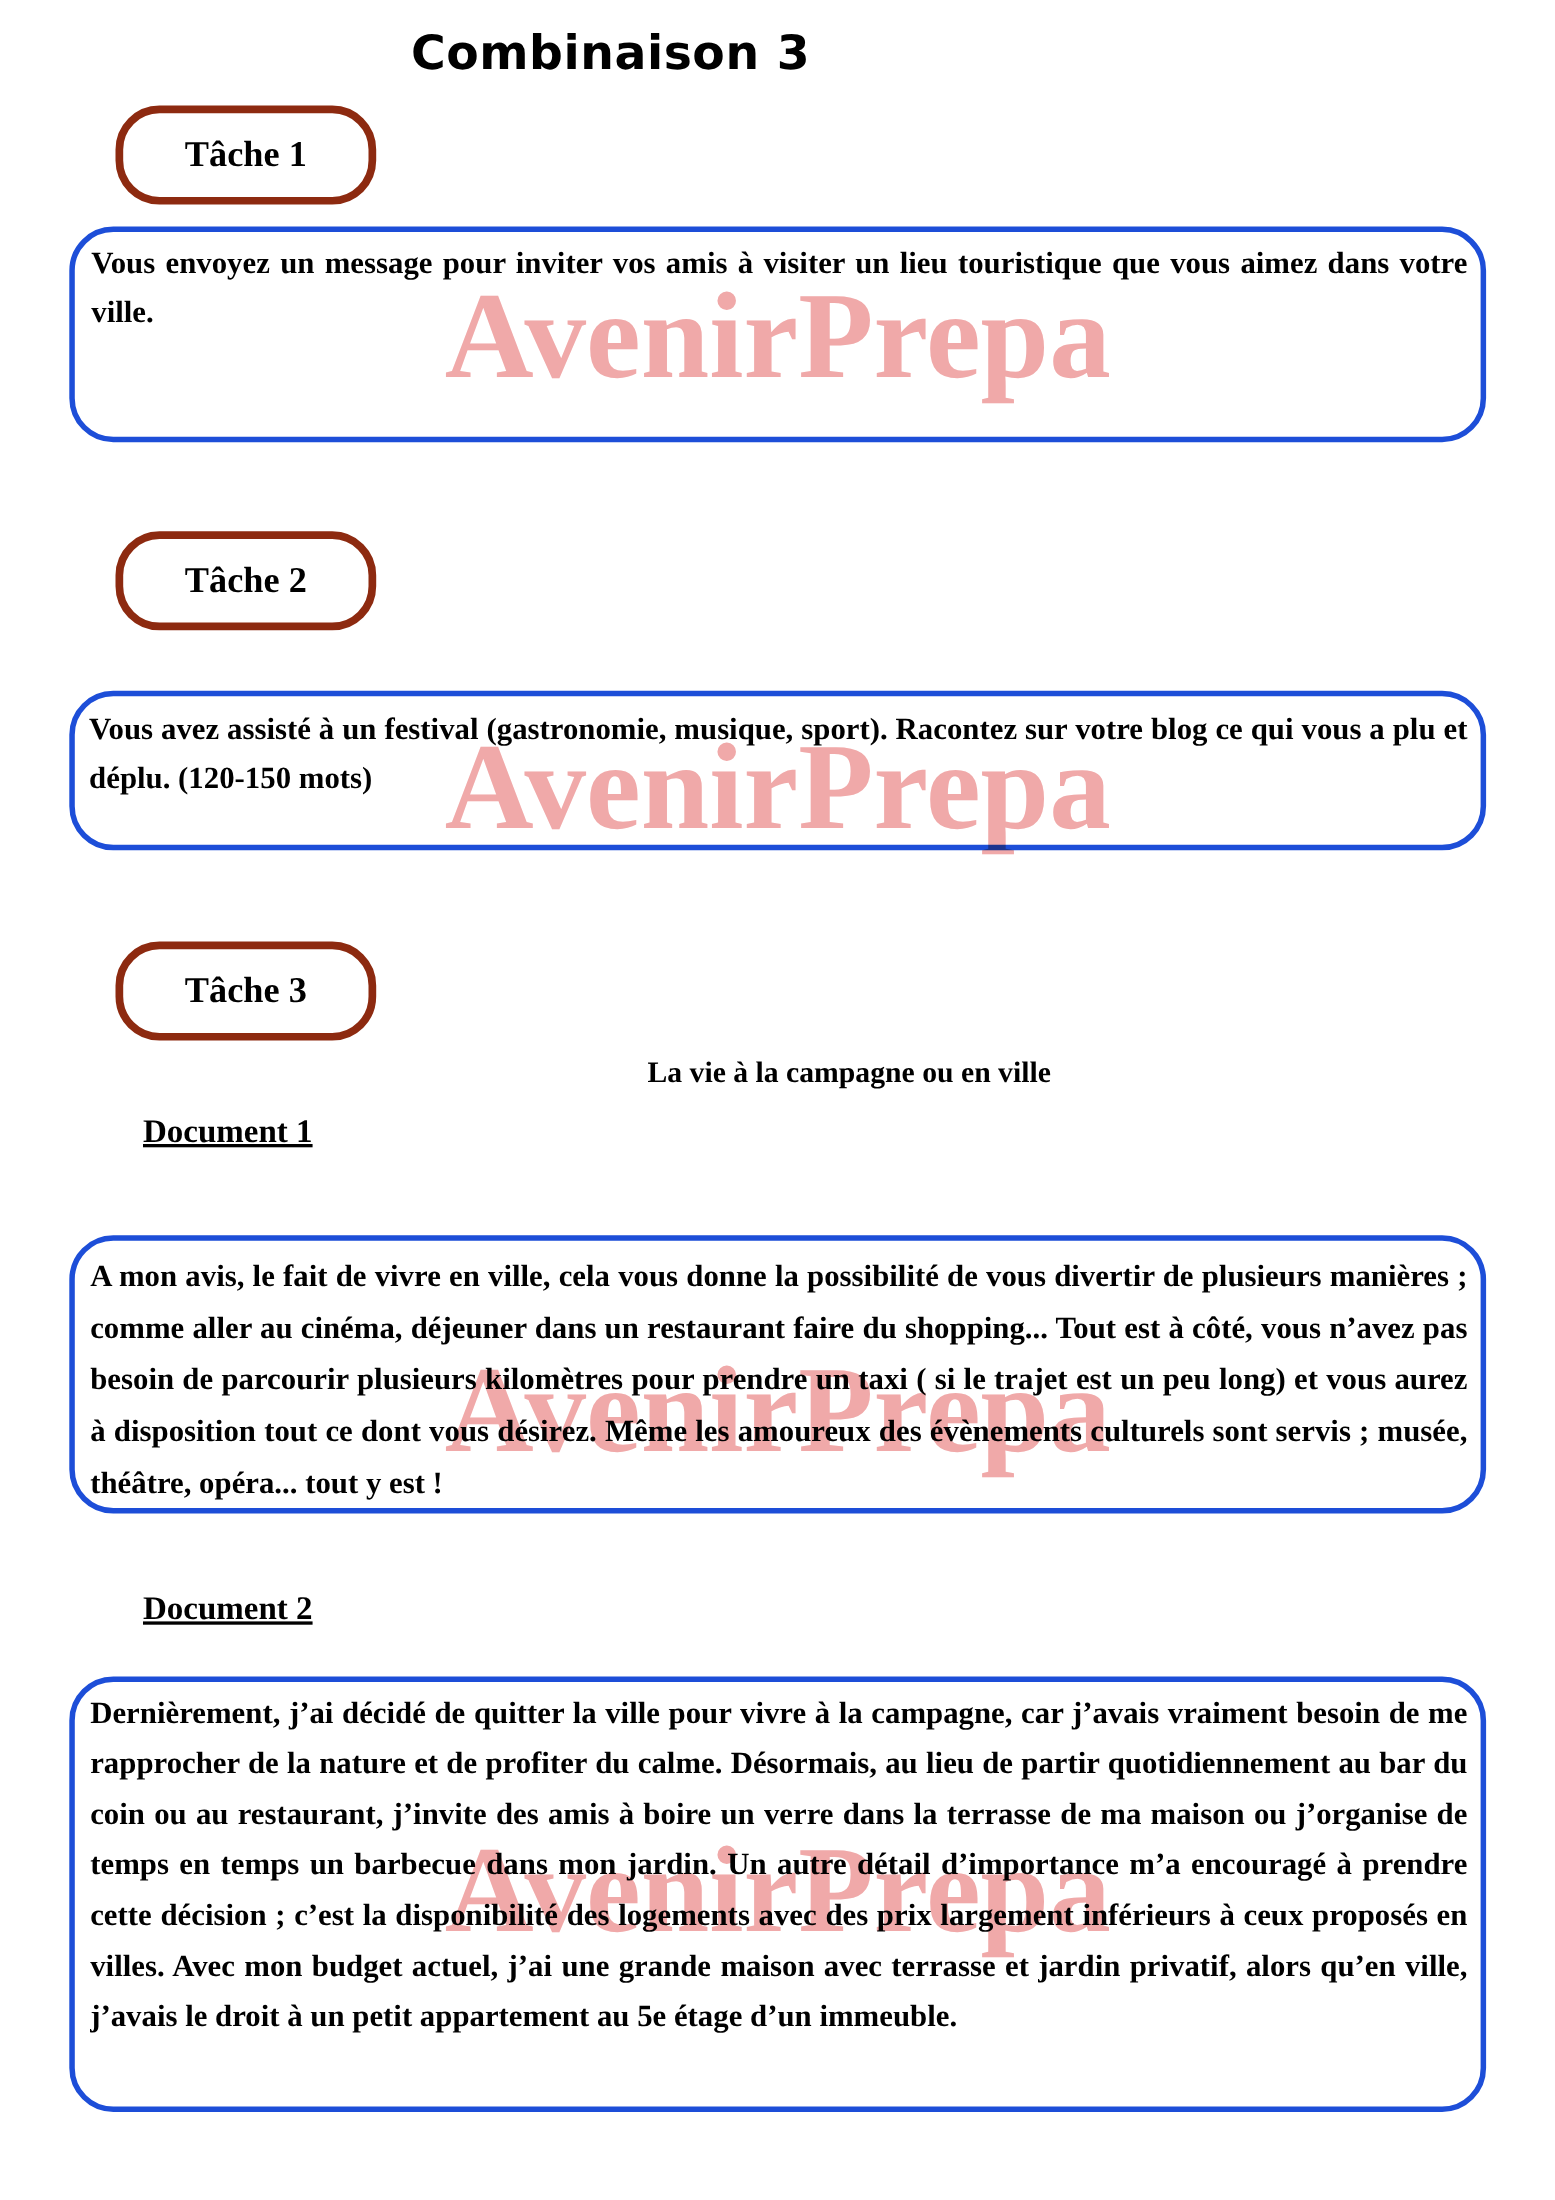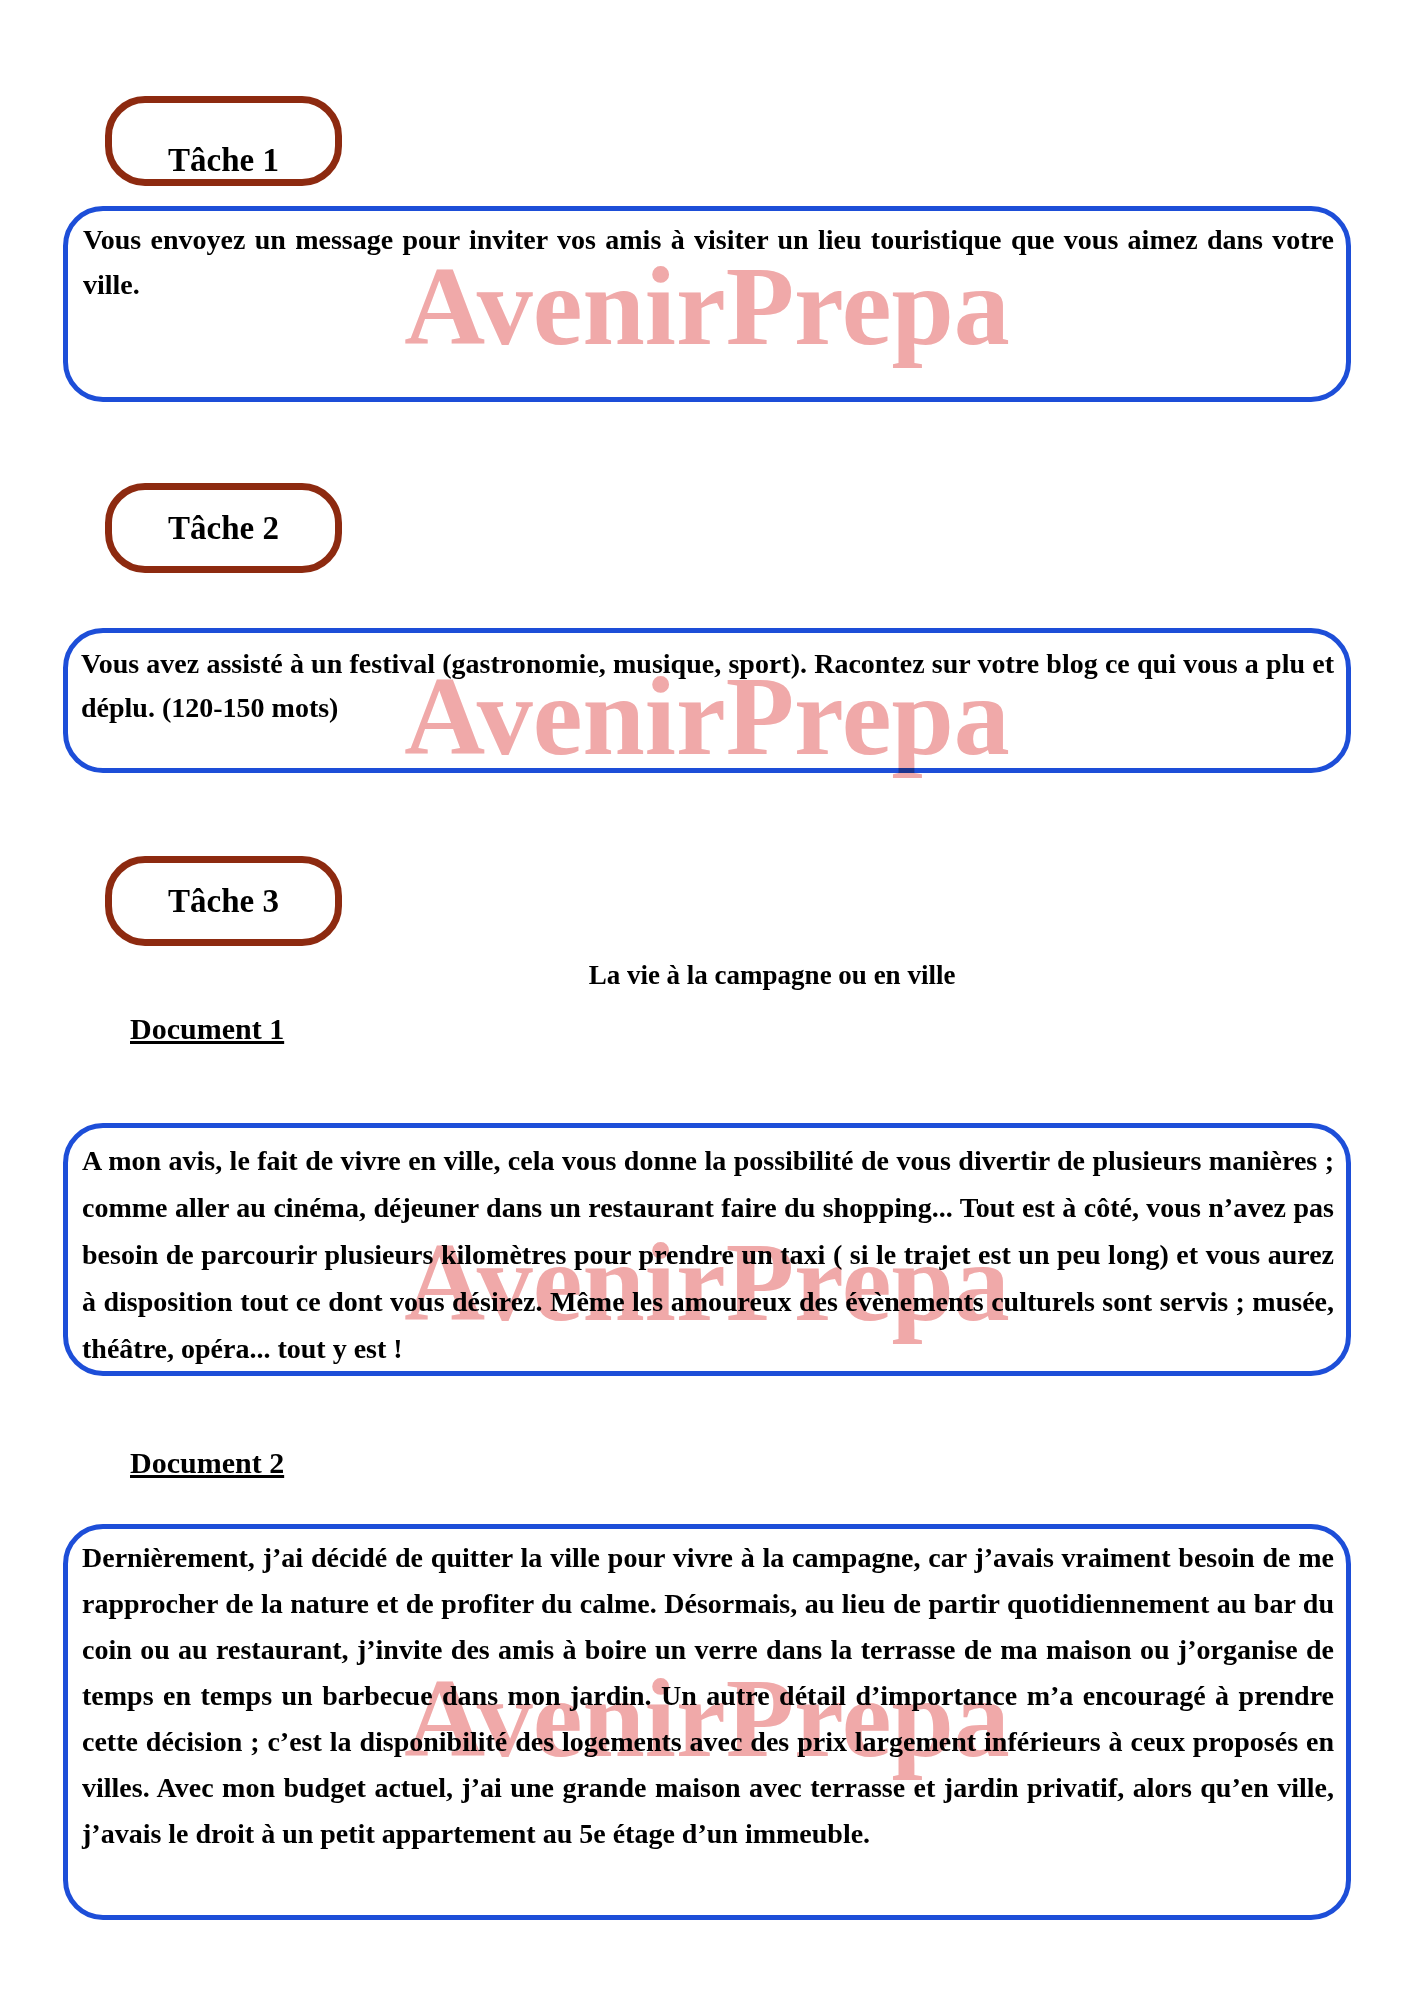--- a/index.html
+++ b/index.html
@@ -14,21 +14,21 @@
     font-family:"DejaVu Sans", sans-serif; font-weight:800;
     font-size:43px; letter-spacing:0.5px;
   }
   .badge {
     position:absolute; left:105px; width:237px; height:90px;
     box-sizing:border-box; border:7px solid #8d2a10; border-radius:40px;
     background:#ffffff; display:flex; align-items:center; justify-content:center;
     z-index:2;
   }
   .badge span { font-size:33px; font-weight:bold; }
-  .badge1 { top:96px;align-items:flex-end; }
+  .badge1 { top:96px; }
   .badge2 { top:483px; }
   .badge3 { top:856px; }
   .box {
     position:absolute; left:63px; width:1288px; box-sizing:border-box;
     border:5px solid #1d4ed8; border-radius:40px; overflow:hidden;
     background:transparent; z-index:1;
   }
   .box p { margin:0; text-align:justify; font-weight:bold; }
   .box1 { top:206px; height:196px; padding:6px 12px 0 15px; }
   .box1 p { font-size:28px; line-height:45px; }
@@ -58,20 +58,21 @@
   .wm1 { top:250px; }
   .wm2 { top:660px; }
   .wm3 { top:1226px; }
   .wm4 { top:1662px; }
 </style>
 </head>
 <body>
 
 <div class="page">
 
+  <h1 class="title">Combinaison 3</h1>
 
   <div class="badge badge1">
     <span>Tâche 1</span>
   </div>
 
   <div class="box box1">
     <p>Vous envoyez un message pour inviter vos amis à visiter un lieu touristique que vous aimez dans votre ville.</p>
   </div>
 
   <div class="badge badge2">

